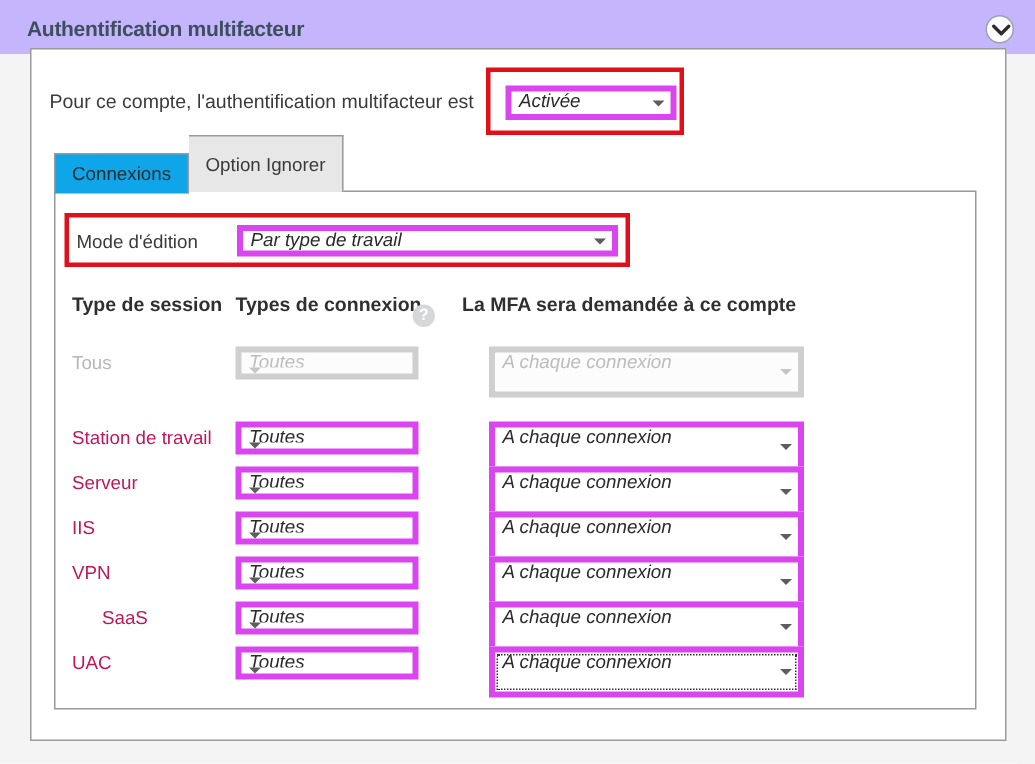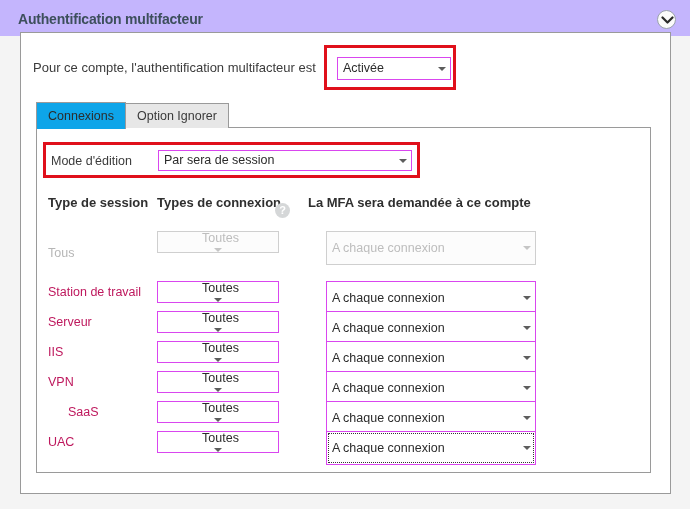--- a/index.html
+++ b/index.html
@@ -69,25 +69,25 @@
     width: 132px; height: 45px;
     border: 3px solid #e0101b;
     box-sizing: border-box;
     background: transparent;
   }
 
   
   .combo {
     position: absolute;
     background: #ffffff;
-    border: 1px solid #d946ef;
+    border: 4px solid #d946ef;
     box-sizing: border-box;
     cursor: pointer;
     display: flex;
-    align-items: center;
+    font-style: italic;
   }
   .combo .combo-text {
     flex: 1 1 auto;
     padding-left: 5px;
     font-size: 12.5px;
     color: #2b2b2b;
     white-space: nowrap;
     overflow: hidden;
     line-height: 1;
   }
@@ -126,21 +126,21 @@
   
   #tab-strip {
     position: absolute;
     left: 36px; top: 102px;
     height: 26px;
     display: flex;
     align-items: flex-end;
     z-index: 3;
   }
   .tab {
-    height: 25px;
+    height: 38px;
     box-sizing: border-box;
     padding: 0 11px;
     display: flex;
     align-items: center;
     font-size: 12.5px;
     color: #2c2c2c;
     border: 1px solid #9a9a9a;
     border-bottom: none;
     cursor: pointer;
     white-space: nowrap;
@@ -254,34 +254,34 @@
   </div>
   <div class="tab inactive">
     <span>Option Ignorer</span>
   </div>
 </div>
 <div id="tab-panel"></div>
 
 <div id="edit-mode-highlight"></div>
 <div id="edit-mode-label">Mode d'édition</div>
 <div class="combo" id="edit-mode-combo">
-  <span class="combo-text">Par sera de session</span>
+  <span class="combo-text">Par type de travail</span>
   <span class="combo-arrow">
       <i></i>
     </span>
 
 </div>
 
 <div class="col-head" id="col-head-session">Type de session</div>
 <div class="col-head" id="col-head-conn">Types de connexion</div>
 <div id="help-icon">?</div>
 <div class="col-head" id="col-head-mfa">La MFA sera demandée à ce compte</div>
 
 <div id="table-rows">
-    <div class="row-label disabled" style="top: 246px;">Tous</div>
+    <div class="row-label disabled" style="top: 235px;">Tous</div>
     <div class="combo combo-conn disabled" style="top: 231px;">
       <span class="combo-text">Toutes</span>
       <span class="combo-arrow">
         <i></i>
       </span>
     </div>
     <div class="combo combo-mfa disabled" style="top: 231px;">
       <span class="combo-text">A chaque connexion</span>
       <span class="combo-arrow">
         <i></i>

